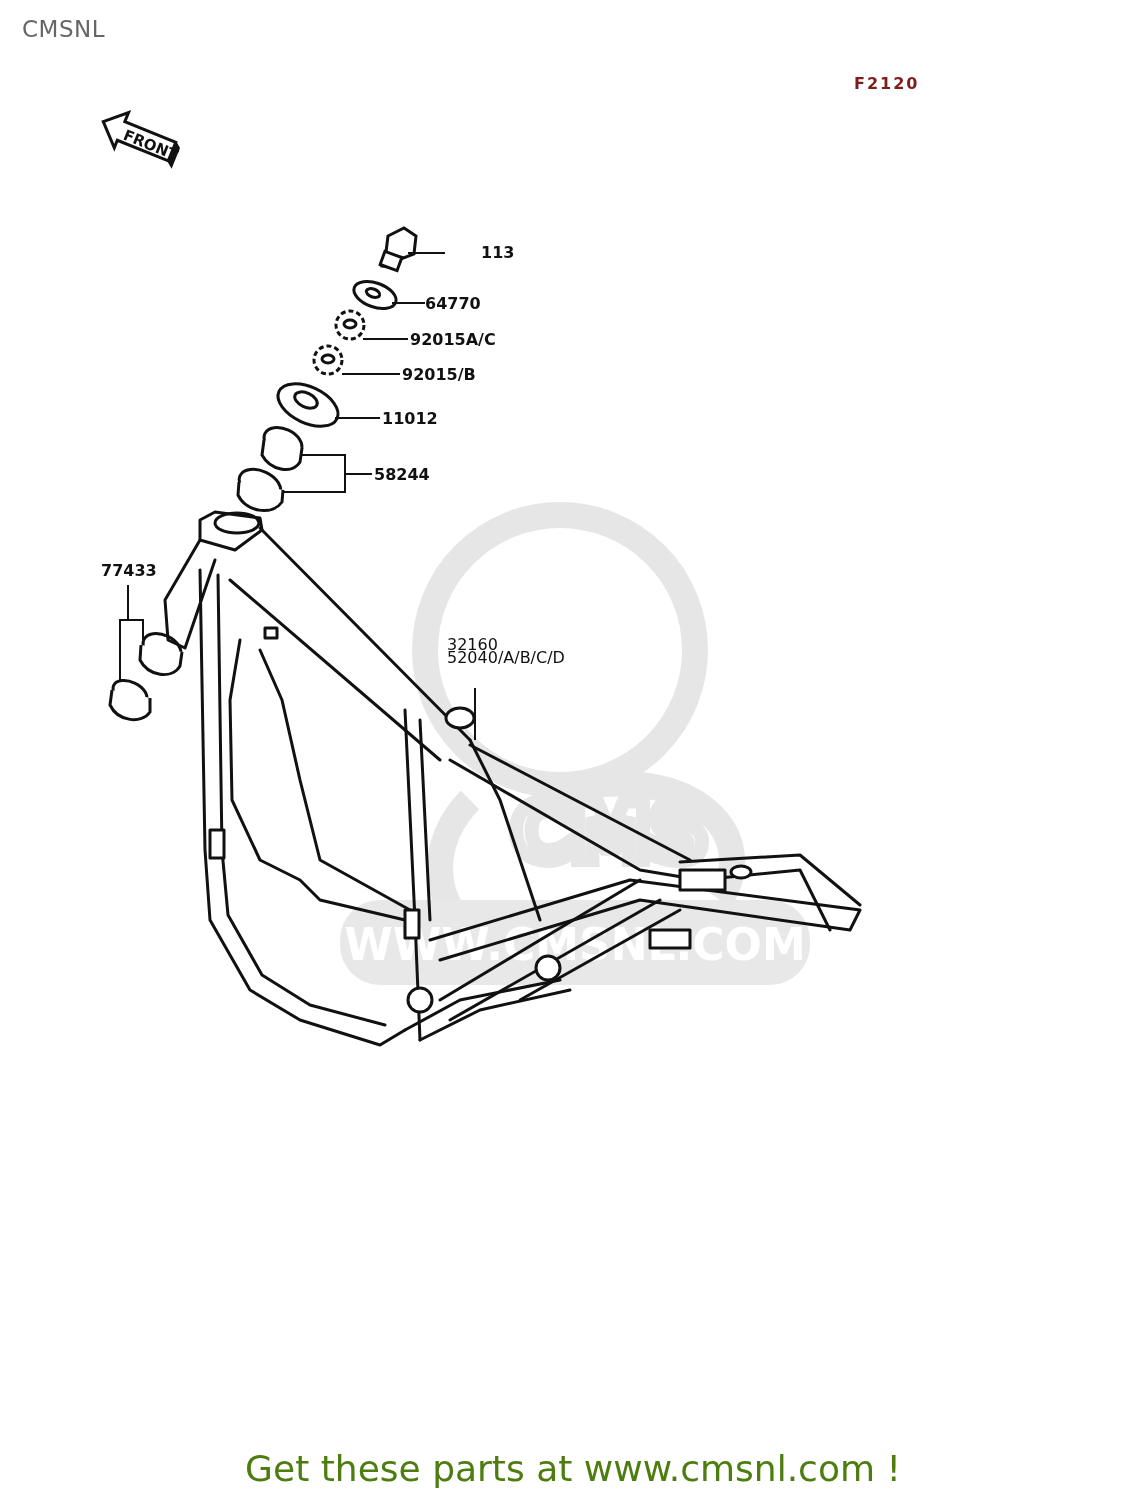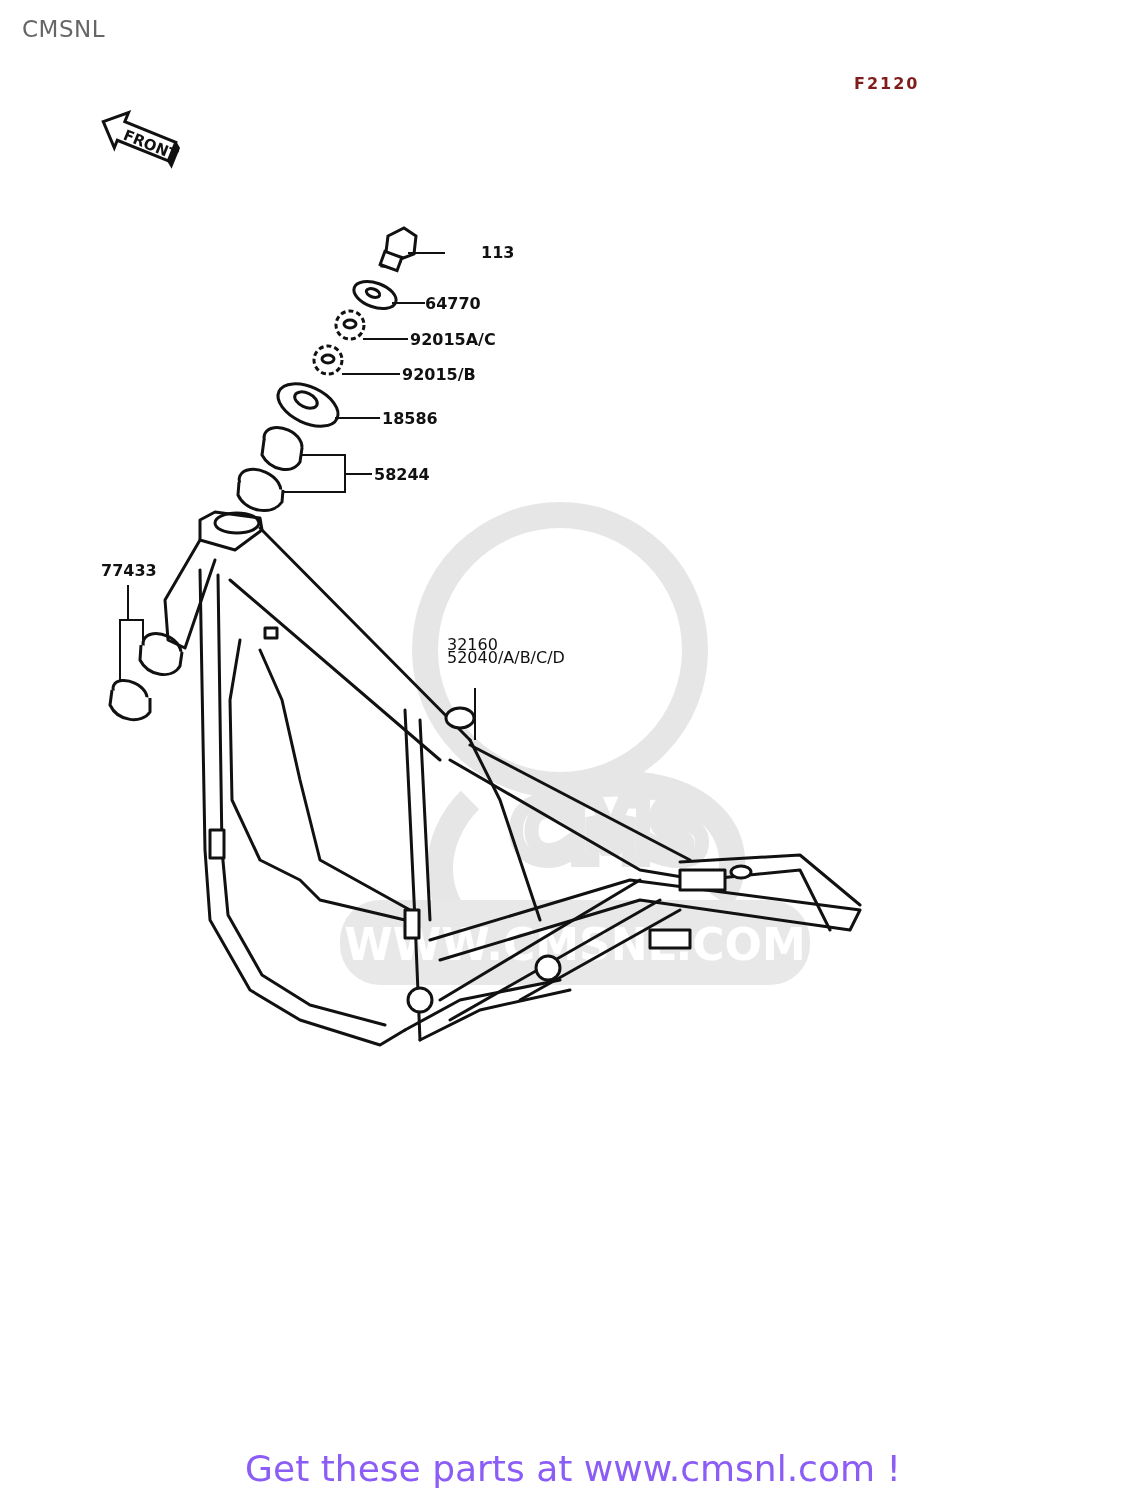--- a/index.html
+++ b/index.html
@@ -1,21 +1,21 @@
 <!DOCTYPE html>
 <html><head>
 <meta charset="utf-8">
 <style>
   html, body { margin: 0; padding: 0; background: #ffffff; }
   body { width: 1146px; height: 1500px; position: relative; overflow: hidden; font-family: "Liberation Sans", sans-serif; }
   .page-title { position: absolute; left: 22px; top: 16px; font-size: 23px; color: #666666; letter-spacing: 0.5px; font-family: "DejaVu Sans", sans-serif; }
   .diagram-code { position: absolute; left: 854px; top: 74px; font-size: 16px; font-weight: bold; color: #7f1d1d; font-family: "DejaVu Sans", sans-serif; letter-spacing: 2px; }
   .canvas { position: absolute; left: 0; top: 0; width: 1146px; height: 1500px; }
   .part-label { position: absolute; font-size: 16px; font-weight: bold; color: #111; font-family: "DejaVu Sans", sans-serif; white-space: nowrap; cursor: pointer; }
-  .promo { position: absolute; left: 0; width: 1146px; top: 1448px; text-align: center; font-size: 36px; color: #8b5cf6; font-family: "DejaVu Sans", sans-serif; text-decoration: none; cursor: pointer; }
+  .promo { position: absolute; left: 0; width: 1146px; top: 1448px; text-align: center; font-size: 36px; color: #4d7c0f; font-family: "DejaVu Sans", sans-serif; text-decoration: none; cursor: pointer; }
   .front-text { font-family: "DejaVu Sans", sans-serif; font-weight: bold; font-size: 15px; }
   .wm-text { font-family: "DejaVu Sans", sans-serif; font-weight: bold; }
 </style>
 </head>
 <body>
 
 <div class="page-title">CMSNL</div>
 <div class="diagram-code">F2120</div>
 
 <svg class="canvas" viewBox="0 0 1146 1500" xmlns="http://www.w3.org/2000/svg">
@@ -128,19 +128,19 @@
     <ellipse cx="741" cy="872" rx="10" ry="6" fill="#fff"></ellipse>
   </g>
 
   <line x1="475" y1="688" x2="475" y2="740" stroke="#111" stroke-width="2"></line>
 </svg>
 
 <div class="part-label" style="left:447px;top:243px;margin-left:34px;">113</div>
 <div class="part-label" style="left:425px;top:294px;">64770</div>
 <div class="part-label" style="left:410px;top:330px;">92015A/C</div>
 <div class="part-label" style="left:402px;top:365px;">92015/B</div>
-<div class="part-label" style="left:382px;top:409px;">18586</div>
+<div class="part-label" style="left:382px;top:409px;">11012</div>
 <div class="part-label" style="left:374px;top:465px;">58244</div>
 <div class="part-label" style="left:101px;top:561px;">77433</div>
 <div class="part-label" style="left:447px;top:648px;font-weight:normal;">52040/A/B/C/D</div>
 <div class="part-label" style="left:447px;top:635px;font-weight:normal;">32160</div>
 
 <a class="promo">Get these parts at www.cmsnl.com !</a>
 
 </body></html>

